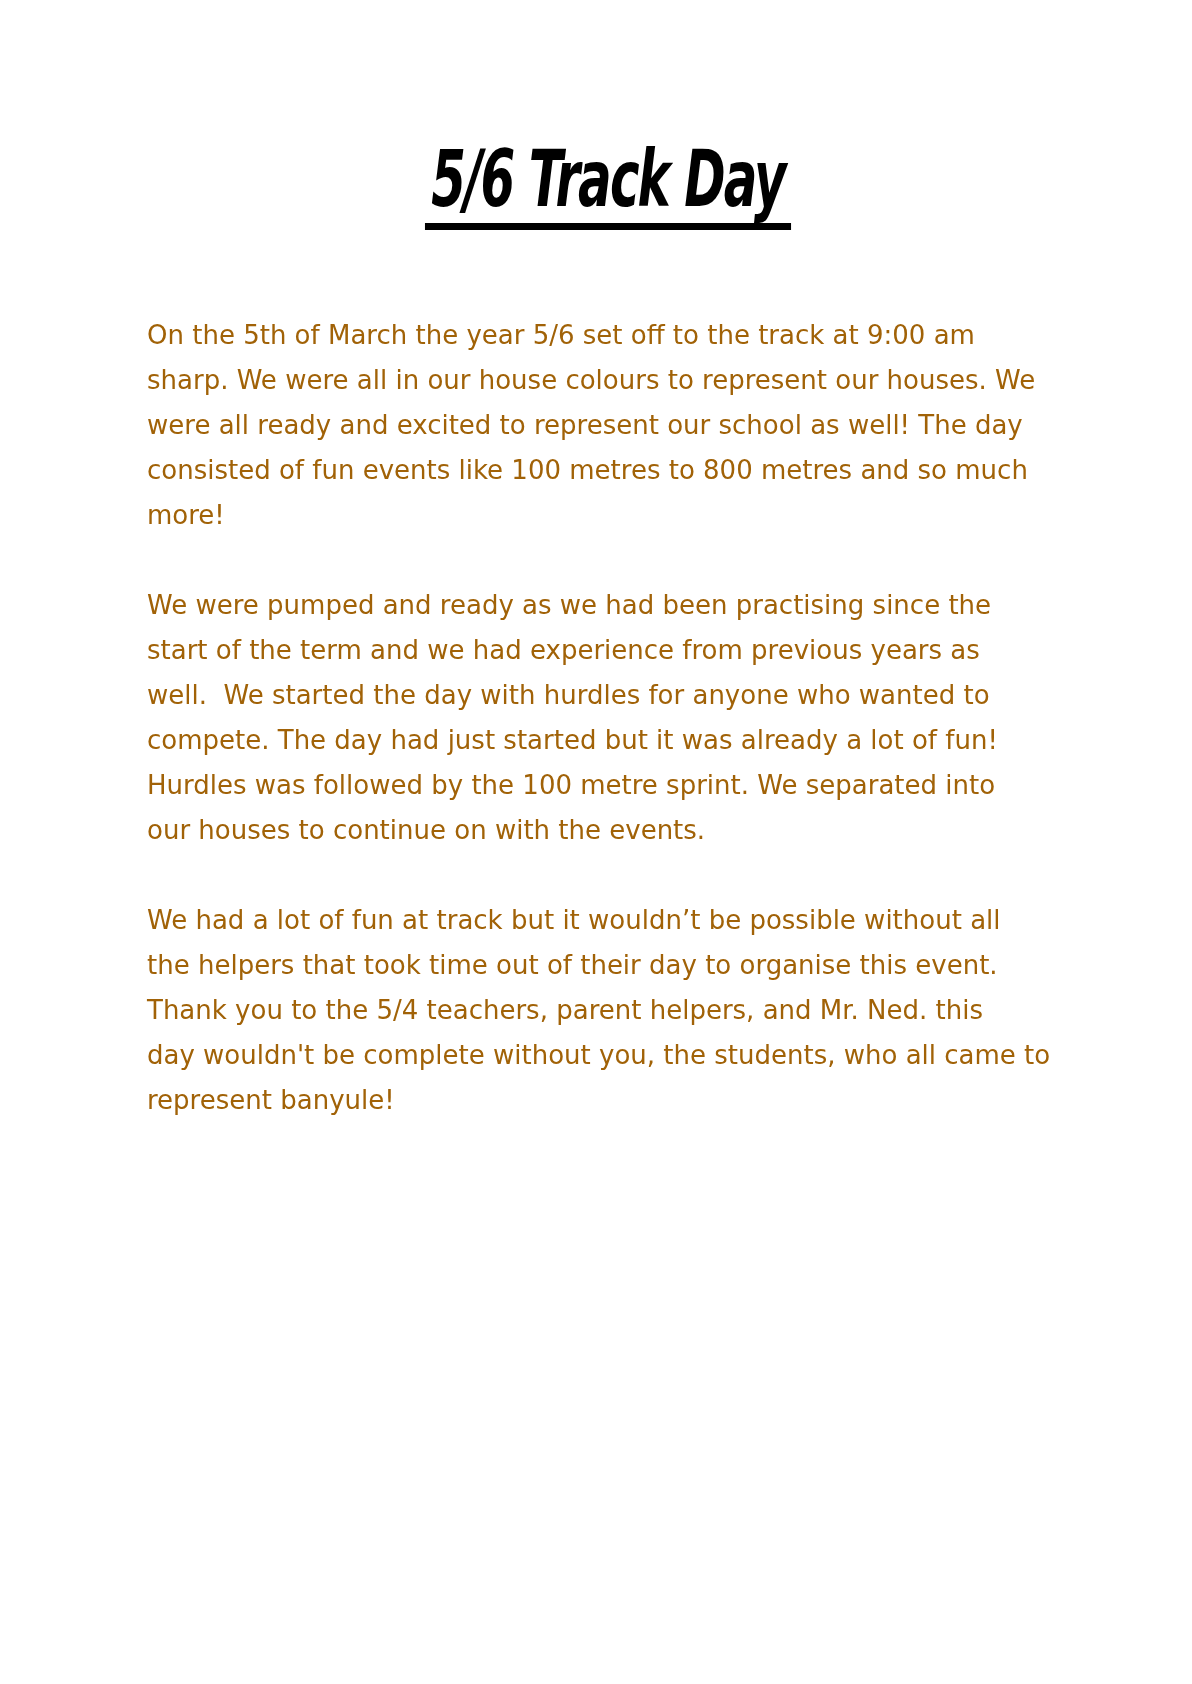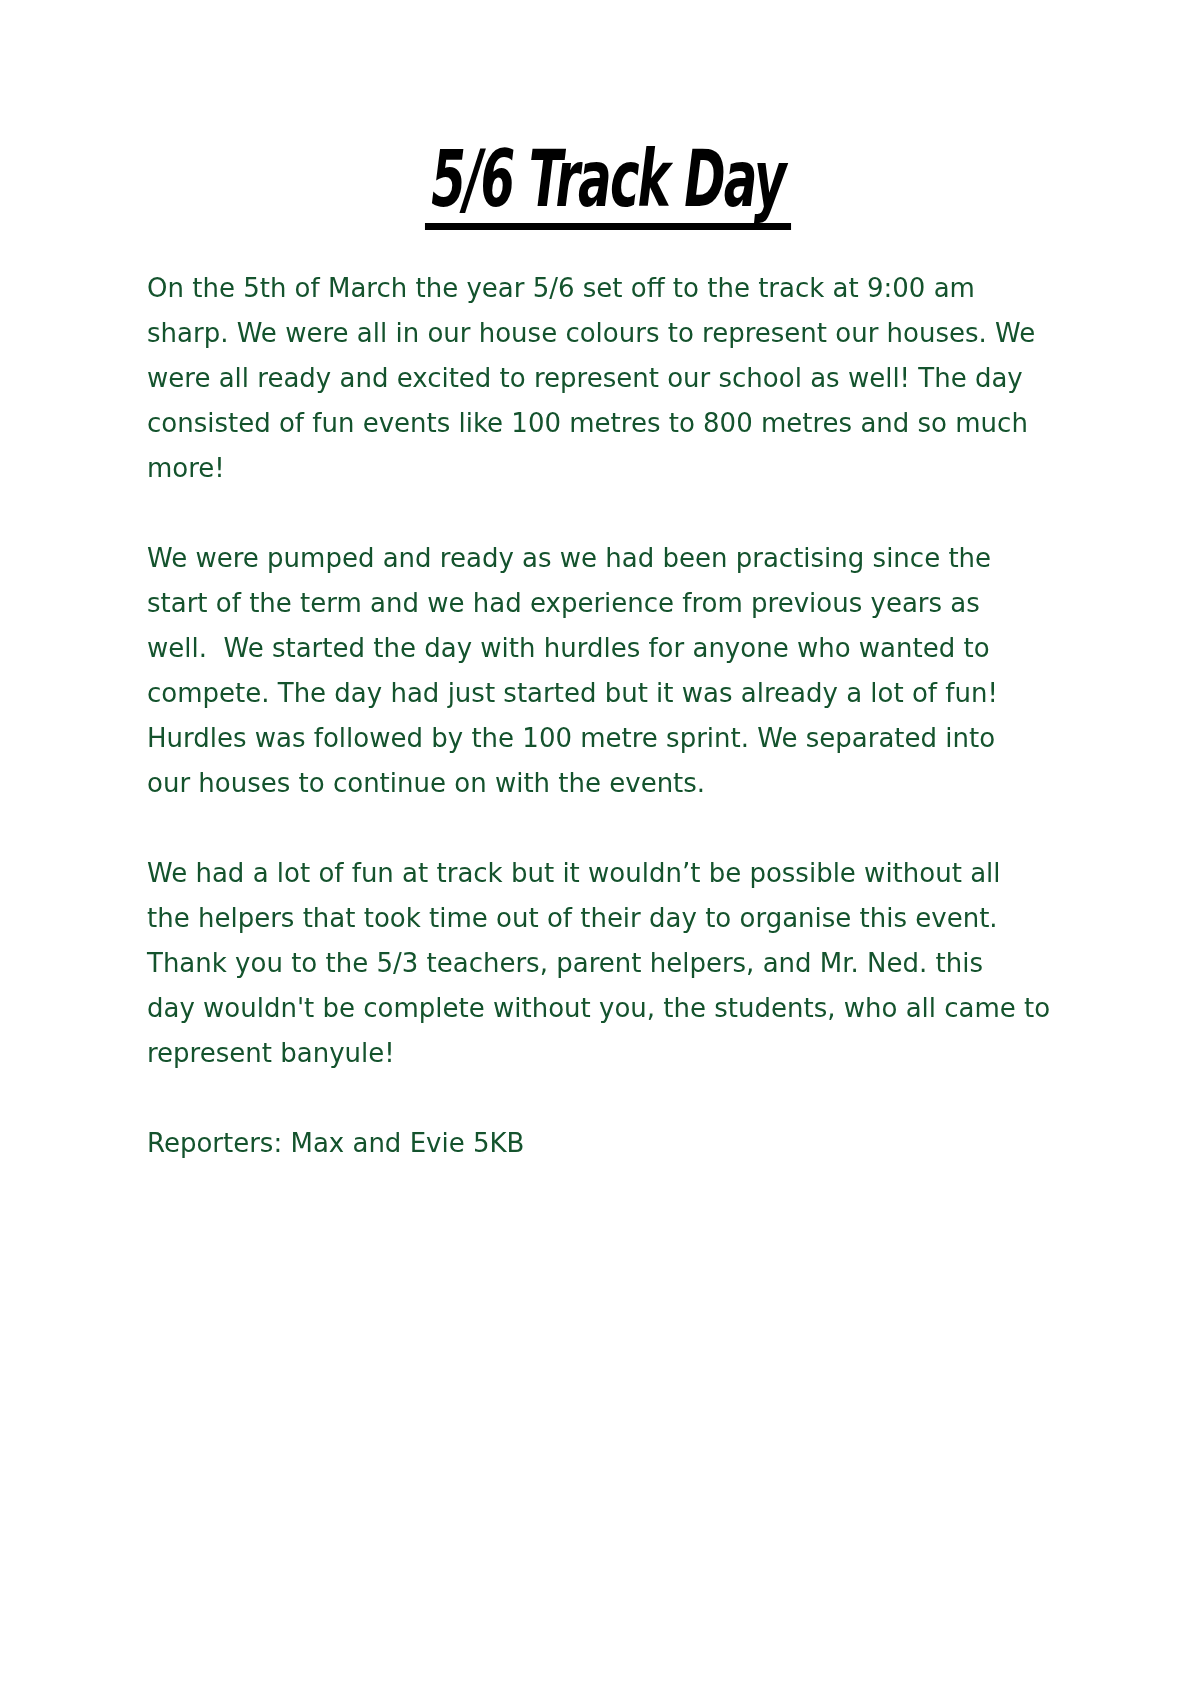--- a/index.html
+++ b/index.html
@@ -29,24 +29,24 @@
     font-size: 78px;
     line-height: 1.0;
     letter-spacing: -3px;
     transform: scaleX(0.64);
     transform-origin: center;
     border-bottom: 7px solid #000000;
     padding: 0 10px 5px 10px;
     white-space: nowrap;
   }
   .content {
-    margin: 36px 100px 0 135px;
+    margin: 83px 100px 0 135px;
     font-size: 26px;
     line-height: 45px;
-    color: #14532d;
+    color: #a16207;
   }
   .para {
     white-space: pre-wrap;
     margin: 0 0 45px 0;
   }
   .byline {
     white-space: pre-wrap;
     margin: 0;
   }
 </style>
@@ -66,19 +66,18 @@
 consisted of fun events like 100 metres to 800 metres and so much
 more!</p>
     <p class="para">We were pumped and ready as we had been practising since the
 start of the term and we had experience from previous years as
 well.  We started the day with hurdles for anyone who wanted to
 compete. The day had just started but it was already a lot of fun!
 Hurdles was followed by the 100 metre sprint. We separated into
 our houses to continue on with the events.</p>
     <p class="para">We had a lot of fun at track but it wouldn’t be possible without all
 the helpers that took time out of their day to organise this event.
-Thank you to the 5/3 teachers, parent helpers, and Mr. Ned. this
+Thank you to the 5/4 teachers, parent helpers, and Mr. Ned. this
 day wouldn't be complete without you, the students, who all came to
 represent banyule!</p>
-    <p class="byline">Reporters: Max and Evie 5KB</p>
   </div>
 
 </div>
 
 </body></html>

